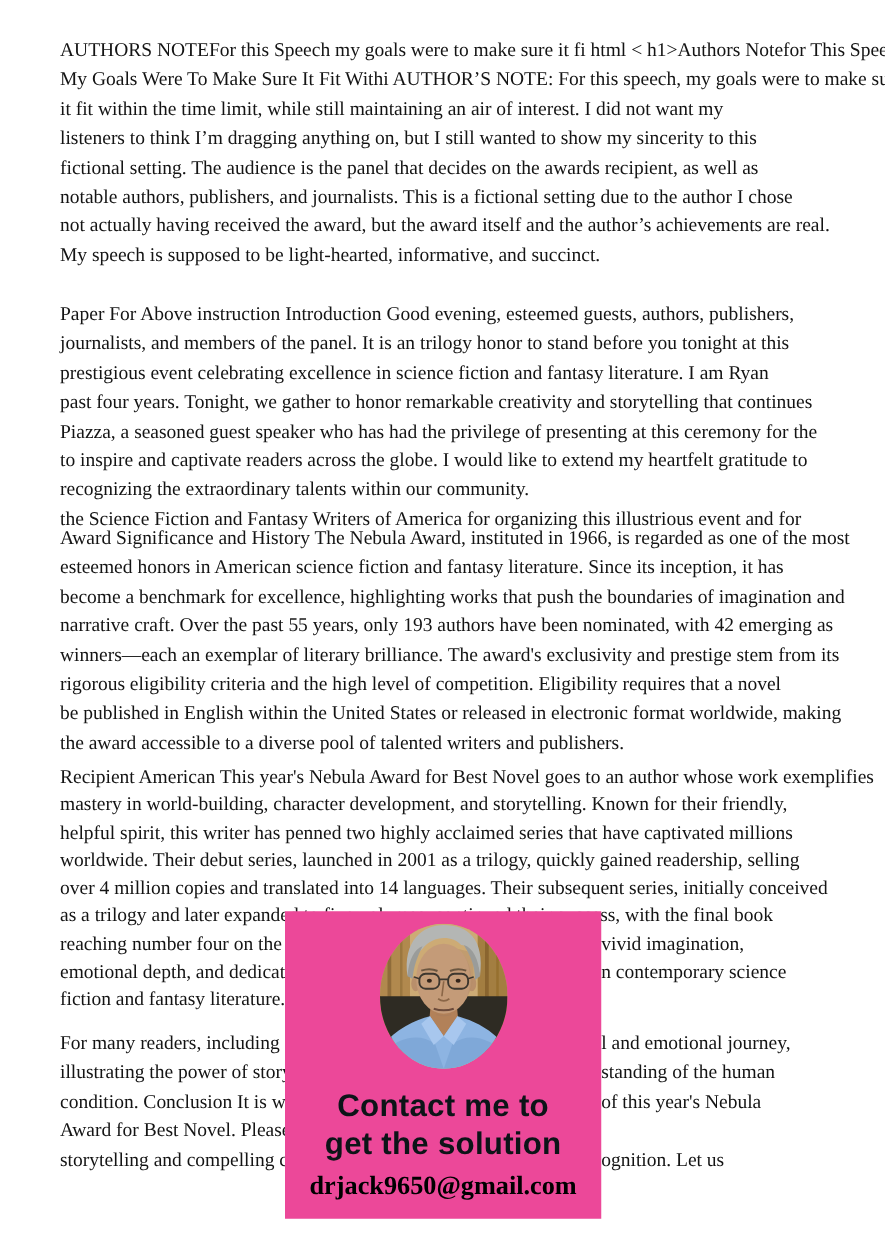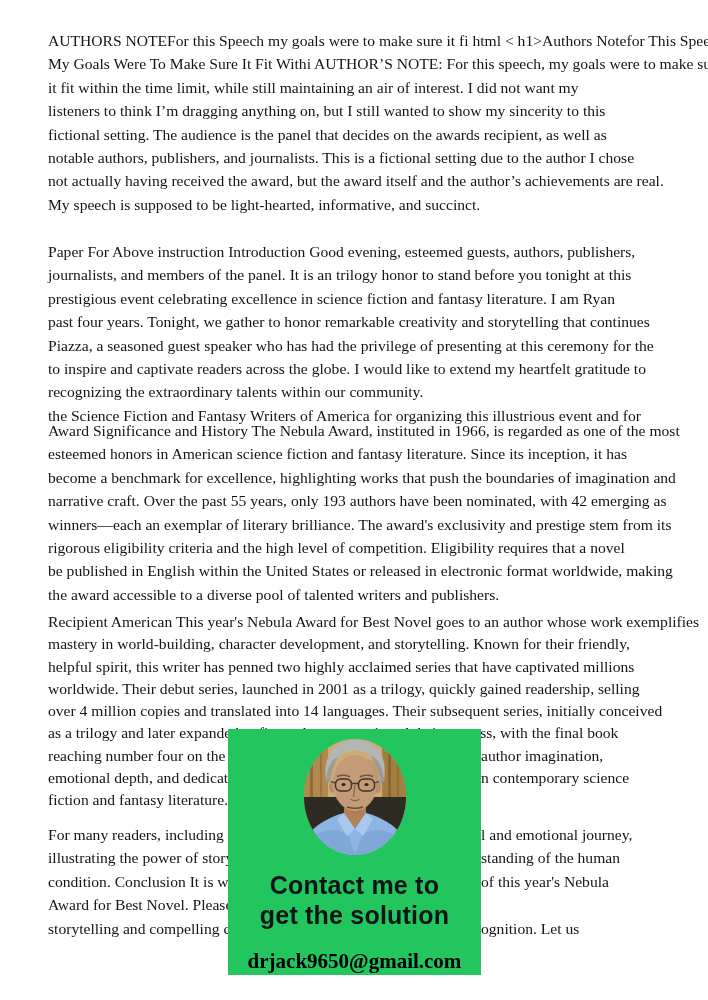--- a/index.html
+++ b/index.html
@@ -41,21 +41,21 @@
   .contact-text {
     margin-top: 15px;
     font-family: "Liberation Sans", sans-serif;
     font-weight: 700;
     font-size: 25px;
     line-height: 30px;
     text-align: center;
     letter-spacing: 0.2px;
   }
   .promo-email {
-    margin-top: 18px;
+    margin-top: 5px;
     font-family: "Liberation Serif", serif;
     font-weight: 700;
     font-size: 21px;
     line-height: 26px;
     color: #000000;
     text-align: center;
   }
 </style>
 </head>
 <body style="background: rgb(255, 255, 255);">
@@ -92,33 +92,33 @@
       <div class="line"><span>be published in English within the United States or released in electronic format worldwide, making</span></div>
       <div class="line"><span>the award accessible to a diverse pool of talented writers and publishers.</span></div>
     </div>
   <div class="para p3 tight">
       <div class="line"><span>Recipient American This year's Nebula Award for Best Novel goes to an author whose work exemplifies</span></div>
       <div class="line"><span>mastery in world-building, character development, and storytelling. Known for their friendly,</span></div>
       <div class="line"><span>helpful spirit, this writer has penned two highly acclaimed series that have captivated millions</span></div>
       <div class="line"><span>worldwide. Their debut series, launched in 2001 as a trilogy, quickly gained readership, selling</span></div>
       <div class="line"><span>over 4 million copies and translated into 14 languages. Their subsequent series, initially conceived</span></div>
       <div class="line"><span>as a trilogy and later expanded to five volumes, continued their success, with the final book</span></div>
-      <div class="line"><span>reaching number four on the co</span><span class="frag-right">author imagination,</span></div>
+      <div class="line"><span>reaching number four on the co</span><span class="frag-right">vivid imagination,</span></div>
       <div class="line"><span>emotional depth, and dedication</span><span class="frag-right">n contemporary science</span></div>
       <div class="line"><span>fiction and fantasy literature.</span></div>
     </div>
   <div class="para p4">
       <div class="line"><span>For many readers, including my</span><span class="frag-right">l and emotional journey,</span></div>
       <div class="line"><span>illustrating the power of storytel</span><span class="frag-right">standing of the human</span></div>
       <div class="line"><span>condition. Conclusion It is with</span><span class="frag-right">of this year's Nebula</span></div>
       <div class="line"><span>Award for Best Novel. Please jo</span></div>
       <div class="line"><span>storytelling and compelling cha</span><span class="frag-right">ognition. Let us</span></div>
     </div>
 
-  <div class="promo" style="background: #22c55e;">
+  <div class="promo" style="background: #ec4899;">
     <svg class="portrait" viewBox="0 0 102 116" xmlns="http://www.w3.org/2000/svg" aria-hidden="true">
       <defs>
         <clipPath id="pc">
             <ellipse cx="51" cy="58" rx="51" ry="58"></ellipse>
           </clipPath>
       </defs>
       <g clip-path="url(#pc)">
 
         <rect x="0" y="0" width="102" height="116" fill="#c3a06b"></rect>
         <rect x="0" y="0" width="24" height="116" fill="#b1894e"></rect>

